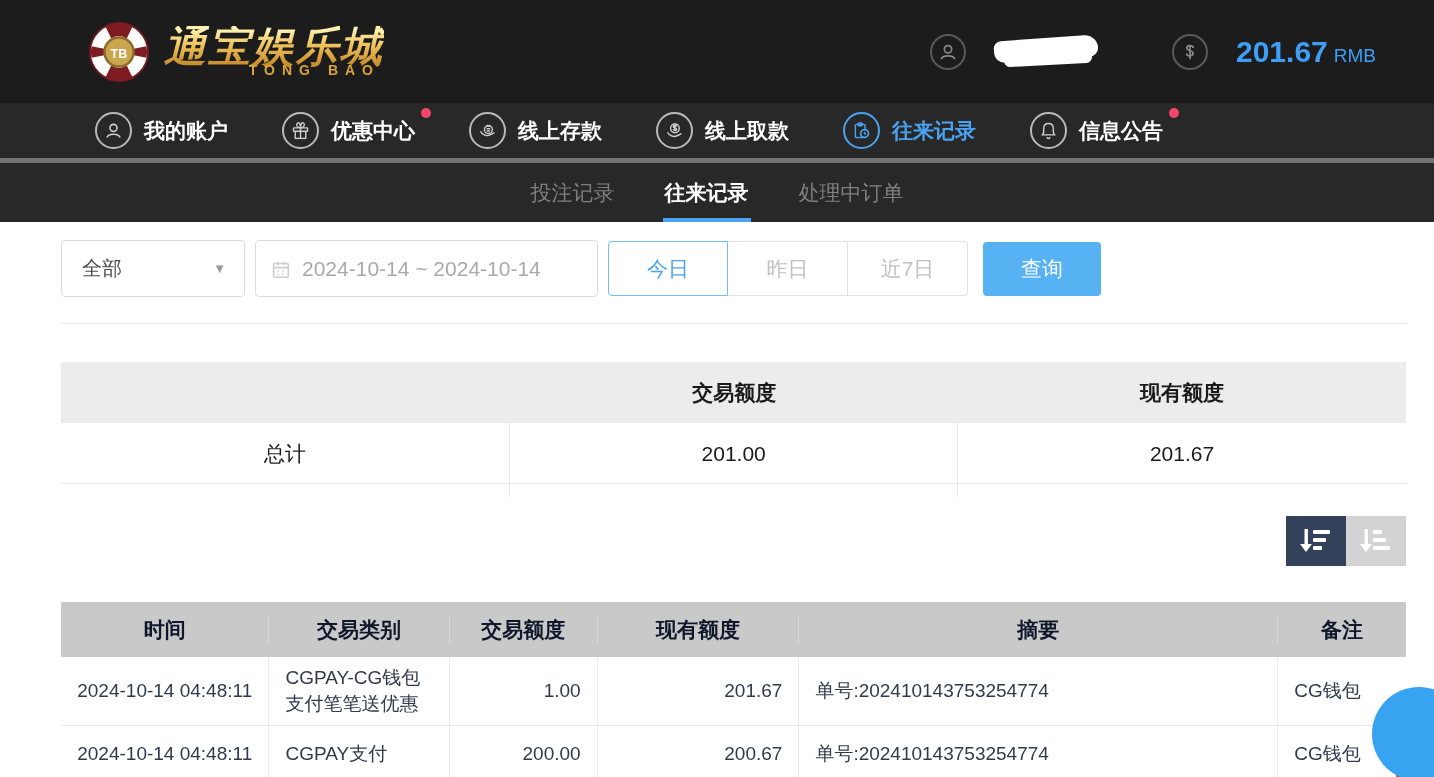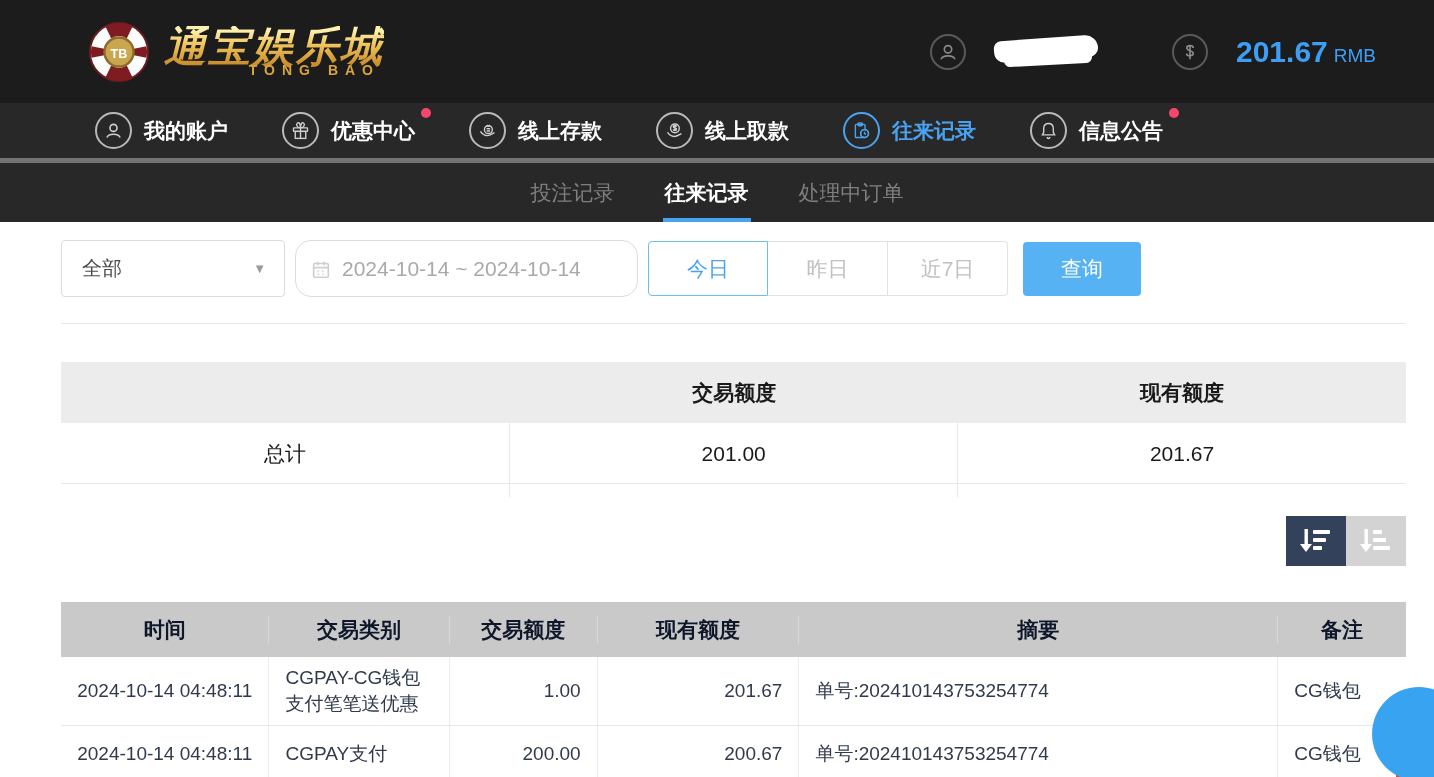--- a/index.html
+++ b/index.html
@@ -34,23 +34,23 @@
 
   
   .tab-bar { height:59px; background:#282828; display:flex; justify-content:center; align-items:stretch; gap:46px; }
   .tab { display:flex; align-items:center; font-size:21px; color:#7f7f7f; cursor:pointer; position:relative; padding:0 2px; }
   .tab.active { color:#fff; font-weight:bold; }
   .tab.active::after { content:""; position:absolute; left:0; right:0; bottom:0; height:4px; background:#4aa3f0; }
 
   
   .content { padding:18px 28px 0 61px; }
   .filter-row { display:flex; align-items:center; }
-  .select-box { width:224px; height:57px; border:1px solid #dcdcdc; border-radius:4px; display:flex; align-items:center; justify-content:space-between; padding:0 18px 0 20px; font-size:20px; color:#4a4a4a; cursor:pointer; background:#fff; }
+  .select-box { width:184px; height:57px; border:1px solid #dcdcdc; border-radius:4px; display:flex; align-items:center; justify-content:space-between; padding:0 18px 0 20px; font-size:20px; color:#4a4a4a; cursor:pointer; background:#fff; }
   .select-caret { color:#9a9a9a; font-size:13px; }
-  .date-box { width:343px; height:57px; border:1px solid #dcdcdc; border-radius:16px; display:flex; align-items:center; margin-left:10px; padding:0 14px; font-size:21px; color:#a9a9a9; cursor:pointer; background:#fff; }
+  .date-box { width:343px; height:57px; border:1px solid #dcdcdc; border-radius:4px; display:flex; align-items:center; margin-left:10px; padding:0 14px; font-size:21px; color:#a9a9a9; cursor:pointer; background:#fff; }
   .date-box .cal { margin-right:10px; color:#cfcfcf; display:flex; }
   .seg-group { display:flex; margin-left:10px; height:55px; }
   .seg { width:120px; border:1px solid #e2e2e2; border-left-width:0; display:flex; align-items:center; justify-content:center; font-size:21px; color:#c0c0c0; background:#fff; cursor:pointer; }
   .seg:first-child { border-left-width:1px; border-radius:4px 0 0 4px; }
   .seg:last-child { border-radius:0 4px 4px 0; }
   .seg.active { border:1px solid #6fbdf4; color:#4aa3f0; }
   .btn-primary { margin-left:15px; width:118px; height:54px; background:#57b2f3; color:#fff; font-size:21px; border:none; border-radius:4px; cursor:pointer; }
   .hr-divider { height:1px; background:#e8e8e8; margin-top:26px; }
 
   

